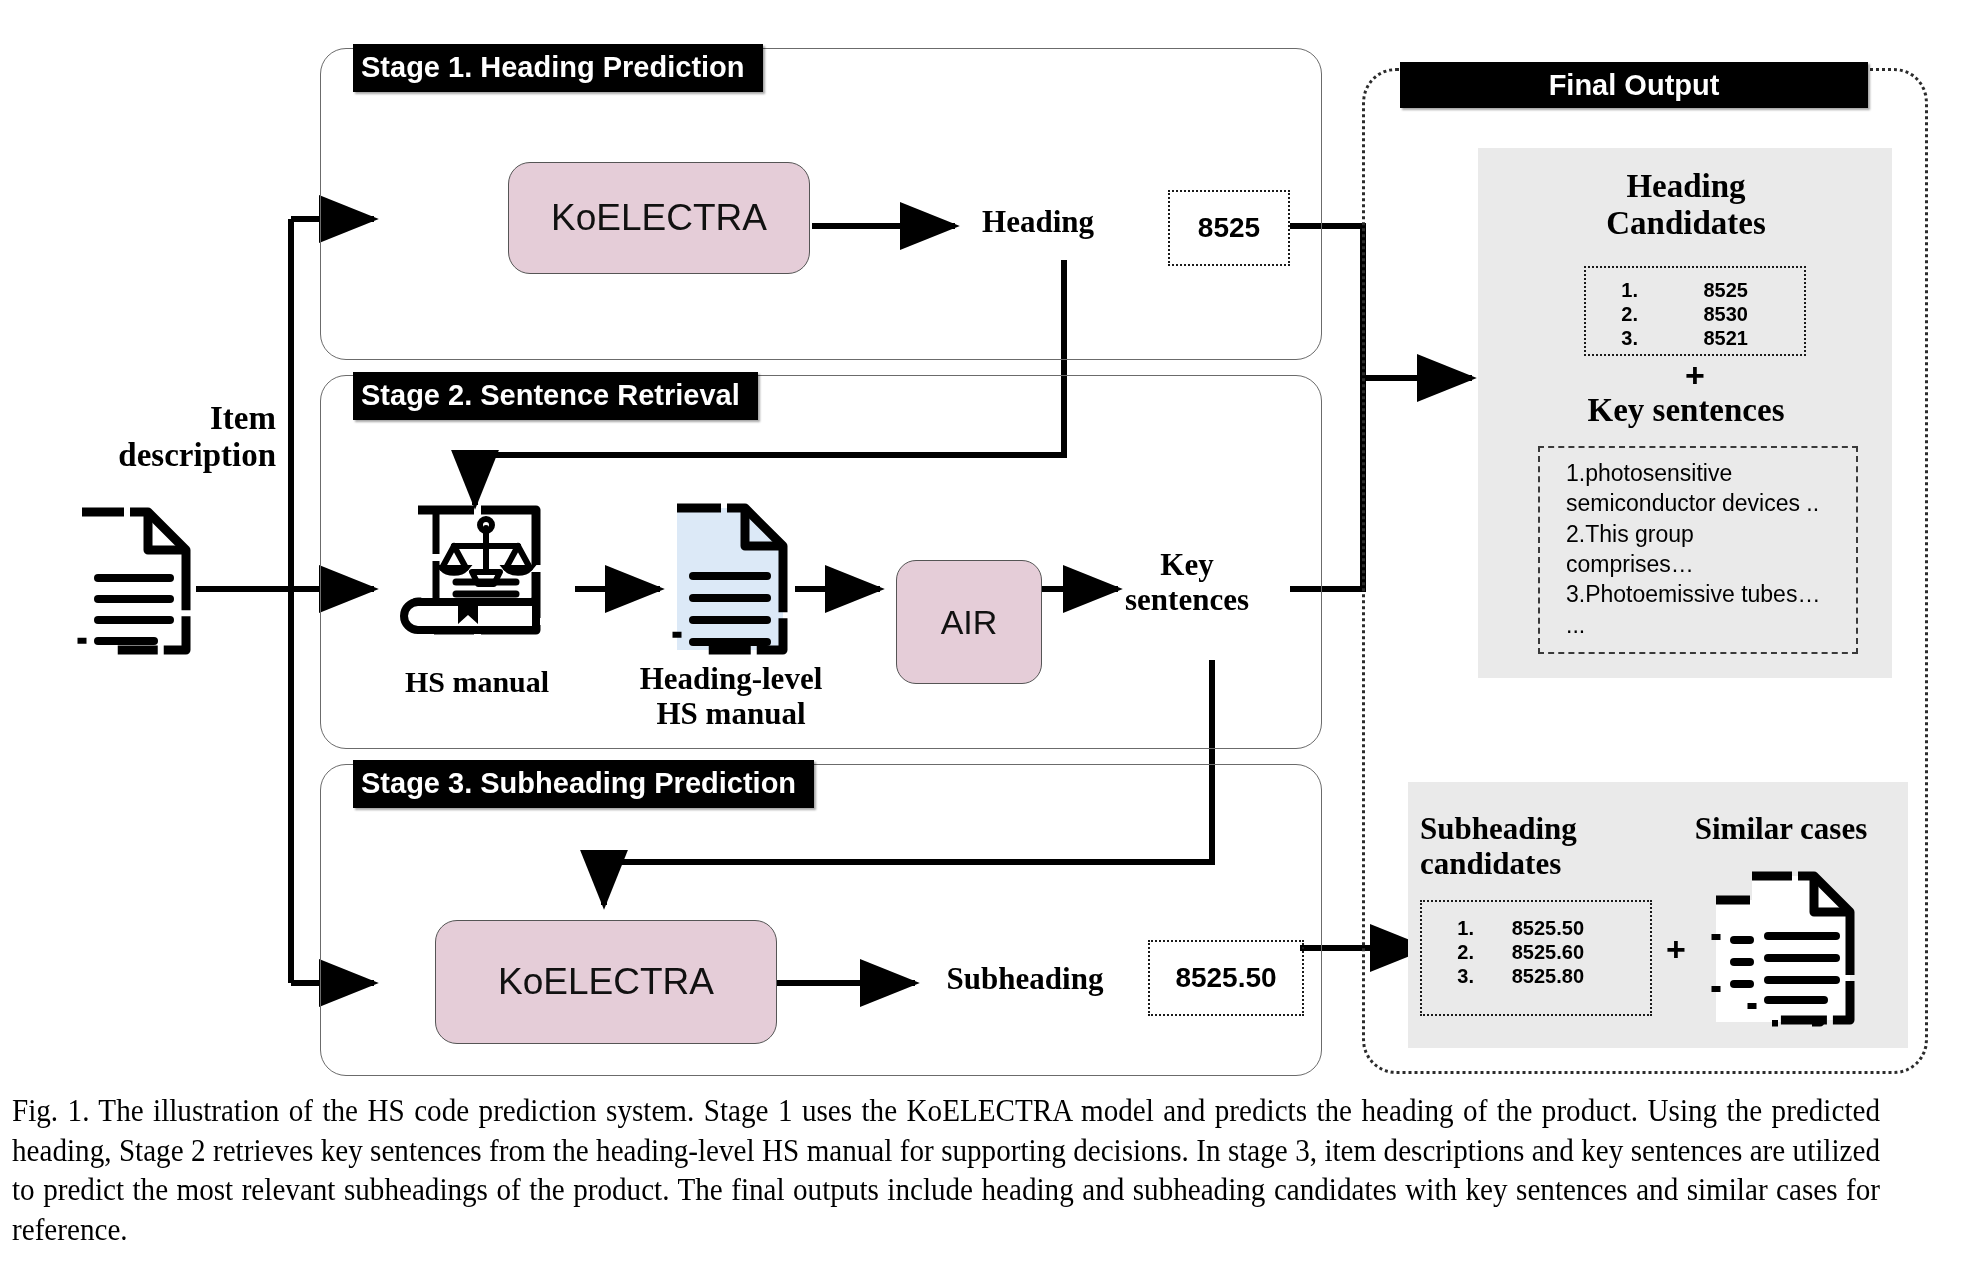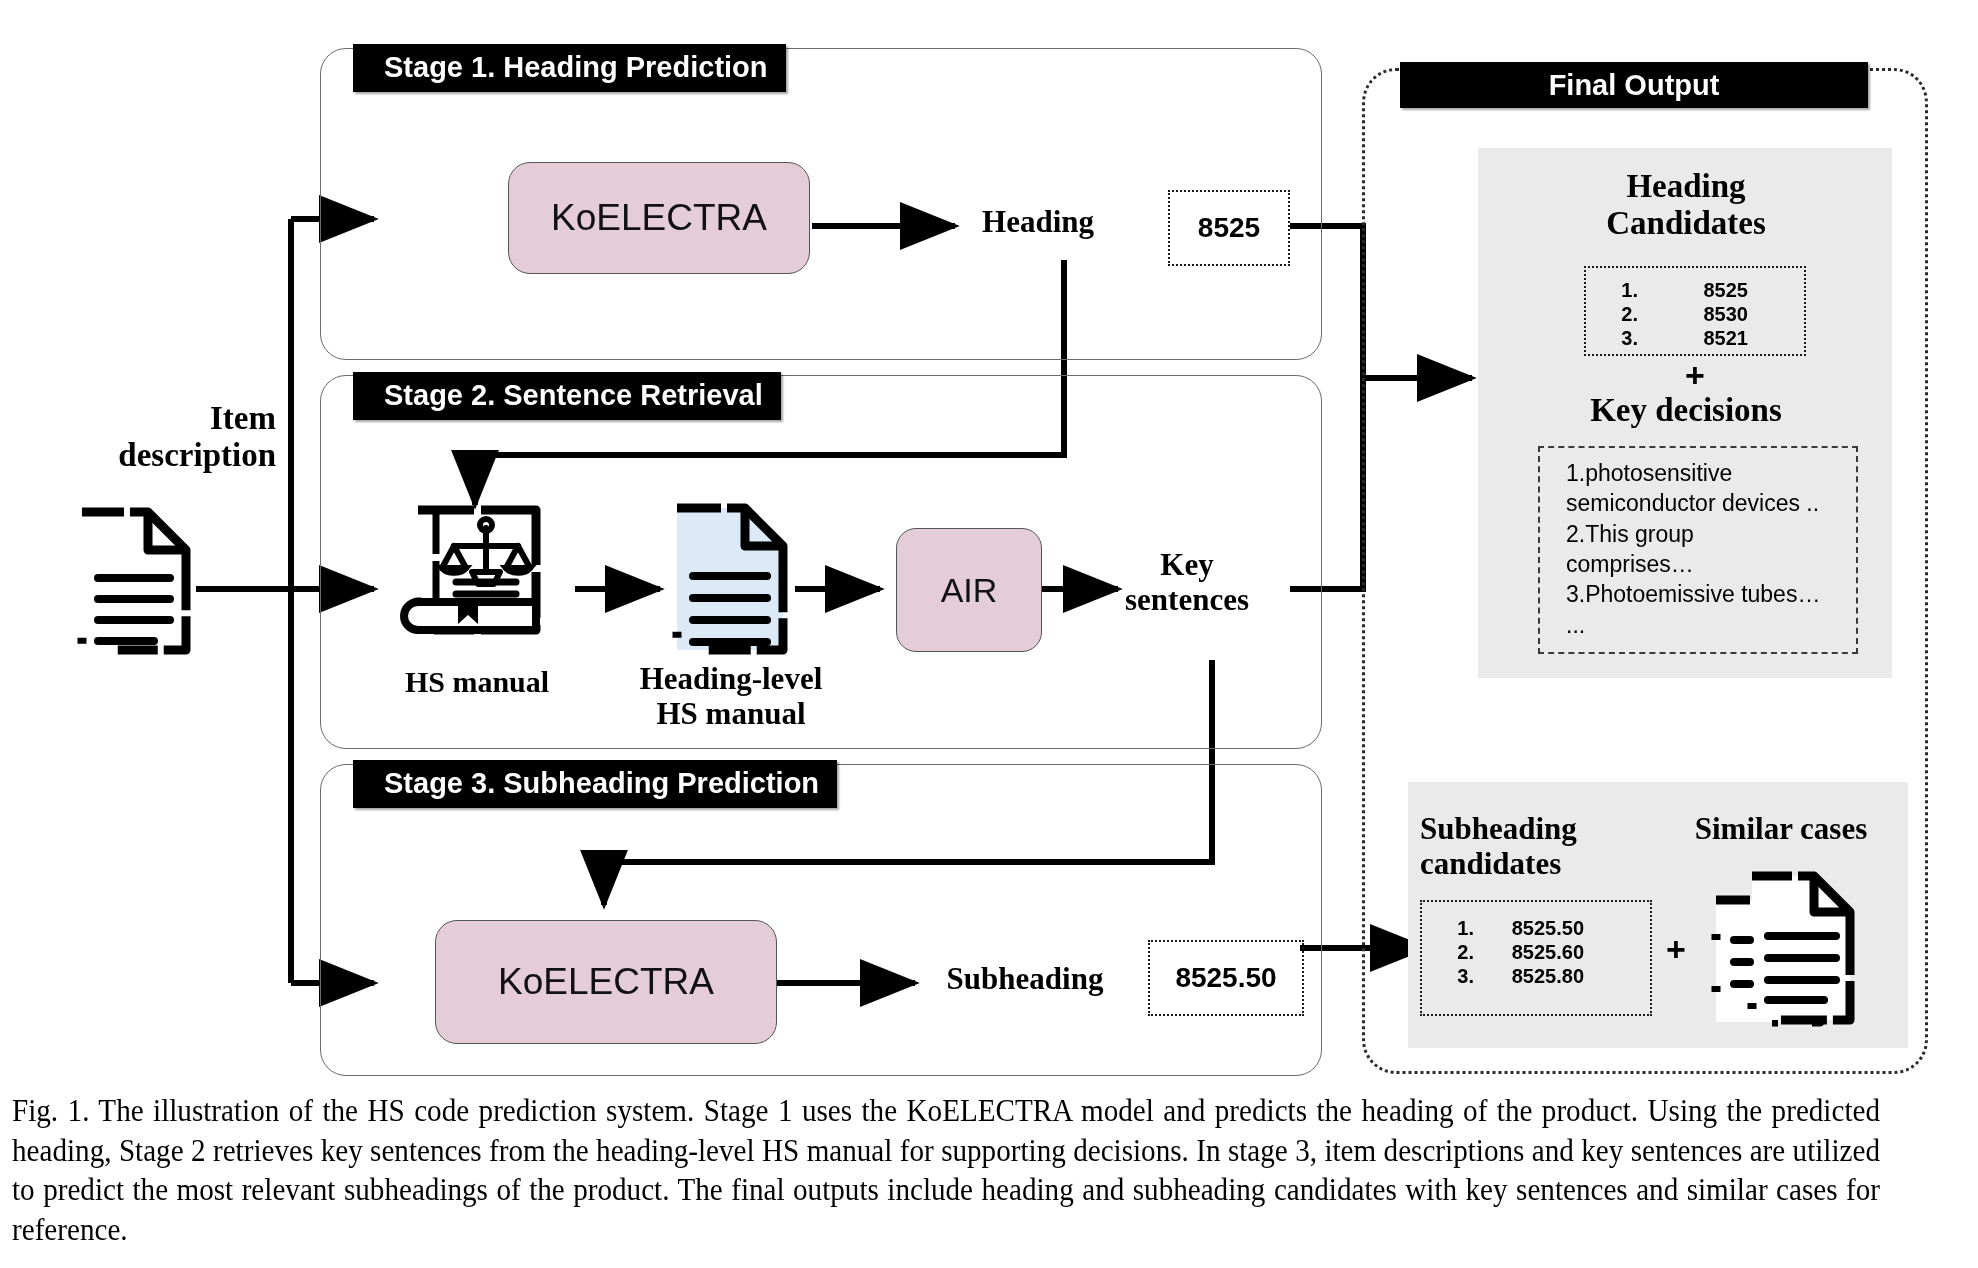--- a/index.html
+++ b/index.html
@@ -6,35 +6,35 @@
   body{width:1978px;height:1268px;position:relative;overflow:hidden;
        font-family:"Liberation Sans",sans-serif;color:#000;}
 
   
   #diagram{position:absolute;left:0;top:0;width:1978px;height:1085px;}
   #wires{position:absolute;left:0;top:0;width:1978px;height:1085px;pointer-events:none;}
 
   
   .stage-panel{position:absolute;border:1.6px solid #6b6b6b;border-radius:26px;background:transparent;}
   .stage-title{position:absolute;background:#000;color:#fff;font-weight:bold;
-     font-size:29px;line-height:46px;height:48px;padding:0 18px 0 31px;
+     font-size:29px;line-height:46px;height:48px;padding:0 18px 0 8px;
      box-shadow:2px 2px 2px rgba(0,0,0,.35);white-space:nowrap;z-index:4;}
 
   
   .final-panel{position:absolute;border:3px dotted #2b2b2b;border-radius:34px;}
   .final-title{position:absolute;background:#000;color:#fff;font-weight:bold;font-size:29px;
      height:46px;line-height:46px;text-align:center;box-shadow:2px 2px 2px rgba(0,0,0,.35);z-index:4;}
 
   
   .grey-card{position:absolute;background:#eaeaea;}
 
   
   .model-box{position:absolute;background:#e5cdd8;border:1.6px solid #555;border-radius:22px;
      display:flex;align-items:center;justify-content:center;font-size:37px;color:#111;}
-  .model-box.small{border-radius:20px;font-size:34px;}
+  .model-box.small{border-radius:20px;font-size:34px;margin-top:32px;}
 
   
   .lbl{position:absolute;font-weight:bold;text-align:center;line-height:1.12;font-family:Liberation Serif, serif;}
 
   
   .chip{position:absolute;border:2.6px dotted #1a1a1a;display:flex;align-items:center;
      justify-content:center;font-weight:bold;}
 
   
   .cand-box{position:absolute;border:2.6px dotted #1a1a1a;}
@@ -201,21 +201,21 @@
       <span class="cand-val">8530</span>
     </div>
     <div class="cand-row">
       <span class="cand-idx">3.</span>
       <span class="cand-val">8521</span>
     </div>
   </div>
 
   <div class="plus" style="left:1640px;top:356px;width:110px;font-size:34px;">+</div>
 
-  <div class="lbl" style="left:1490px;top:392px;width:392px;font-size:33px;">Key decisions</div>
+  <div class="lbl" style="left:1490px;top:392px;width:392px;font-size:33px;">Key sentences</div>
 
   <div class="sent-box" style="left:1538px;top:446px;width:320px;height:208px;">
     <div>1.photosensitive</div>
     <div>semiconductor devices ..</div>
     <div>2.This group</div>
     <div>comprises…</div>
     <div>3.Photoemissive tubes…</div>
     <div>...</div>
   </div>
 

